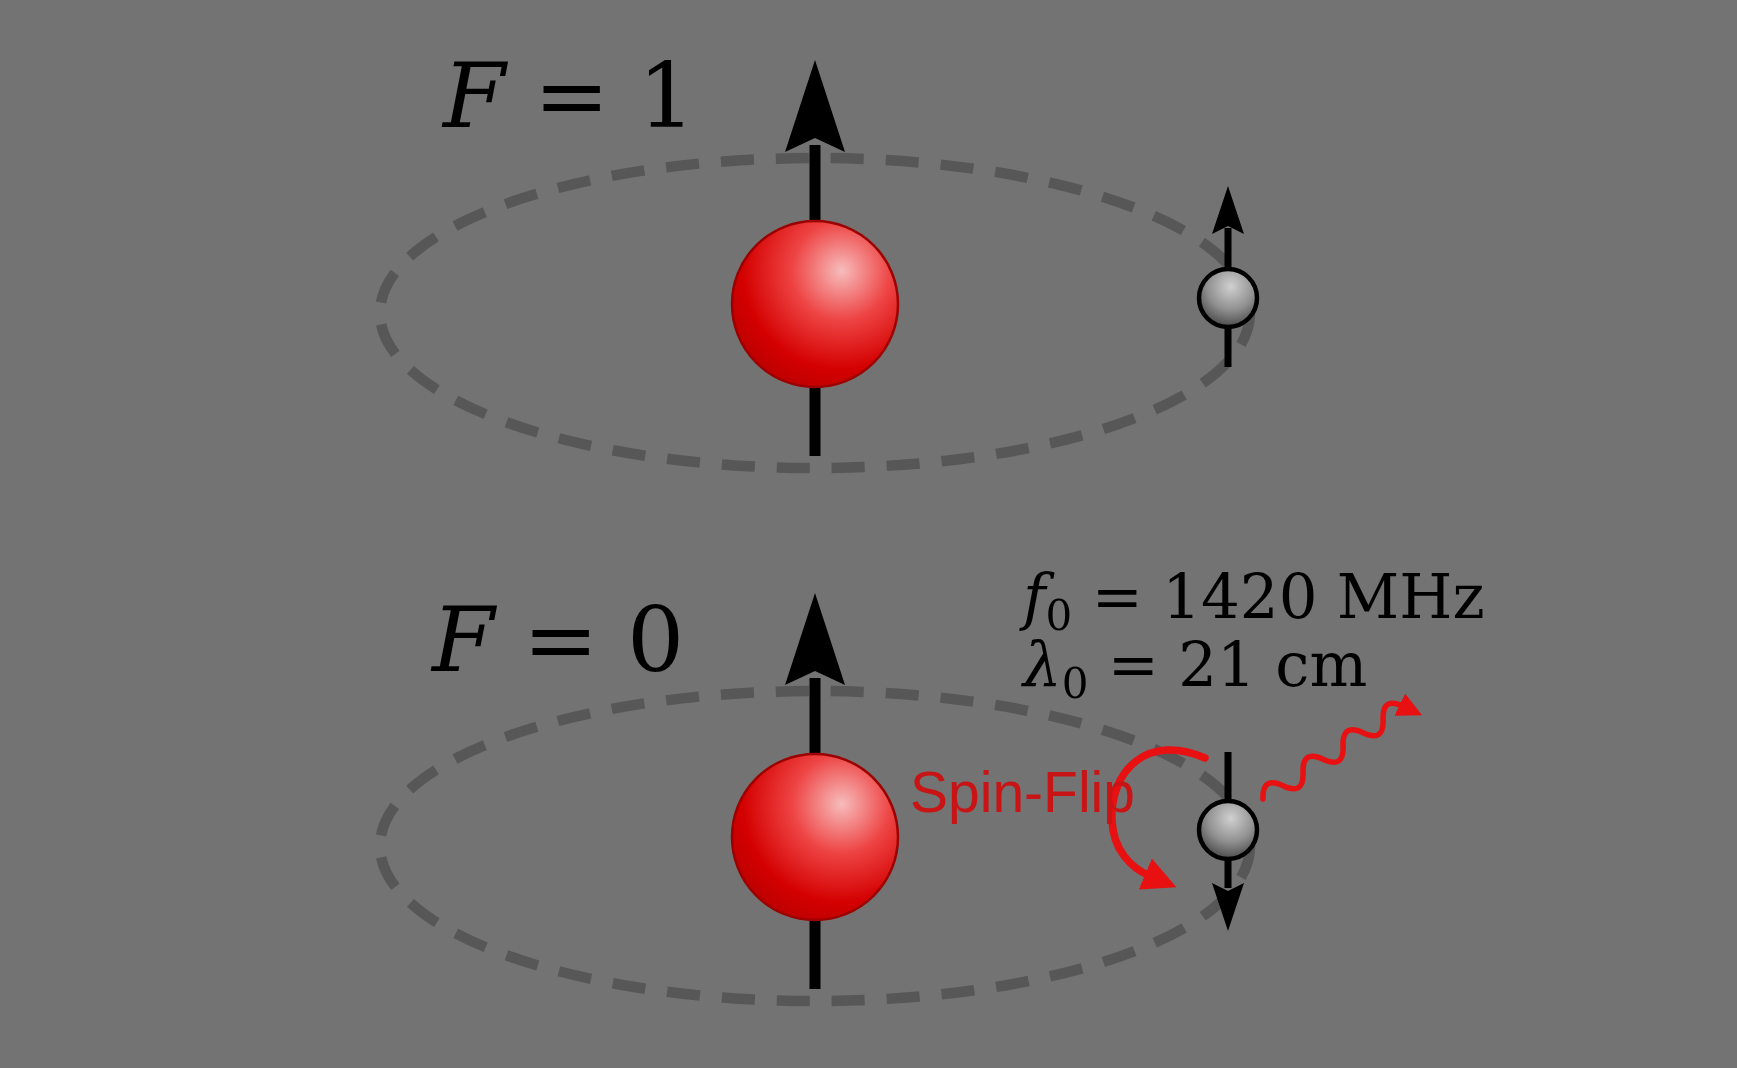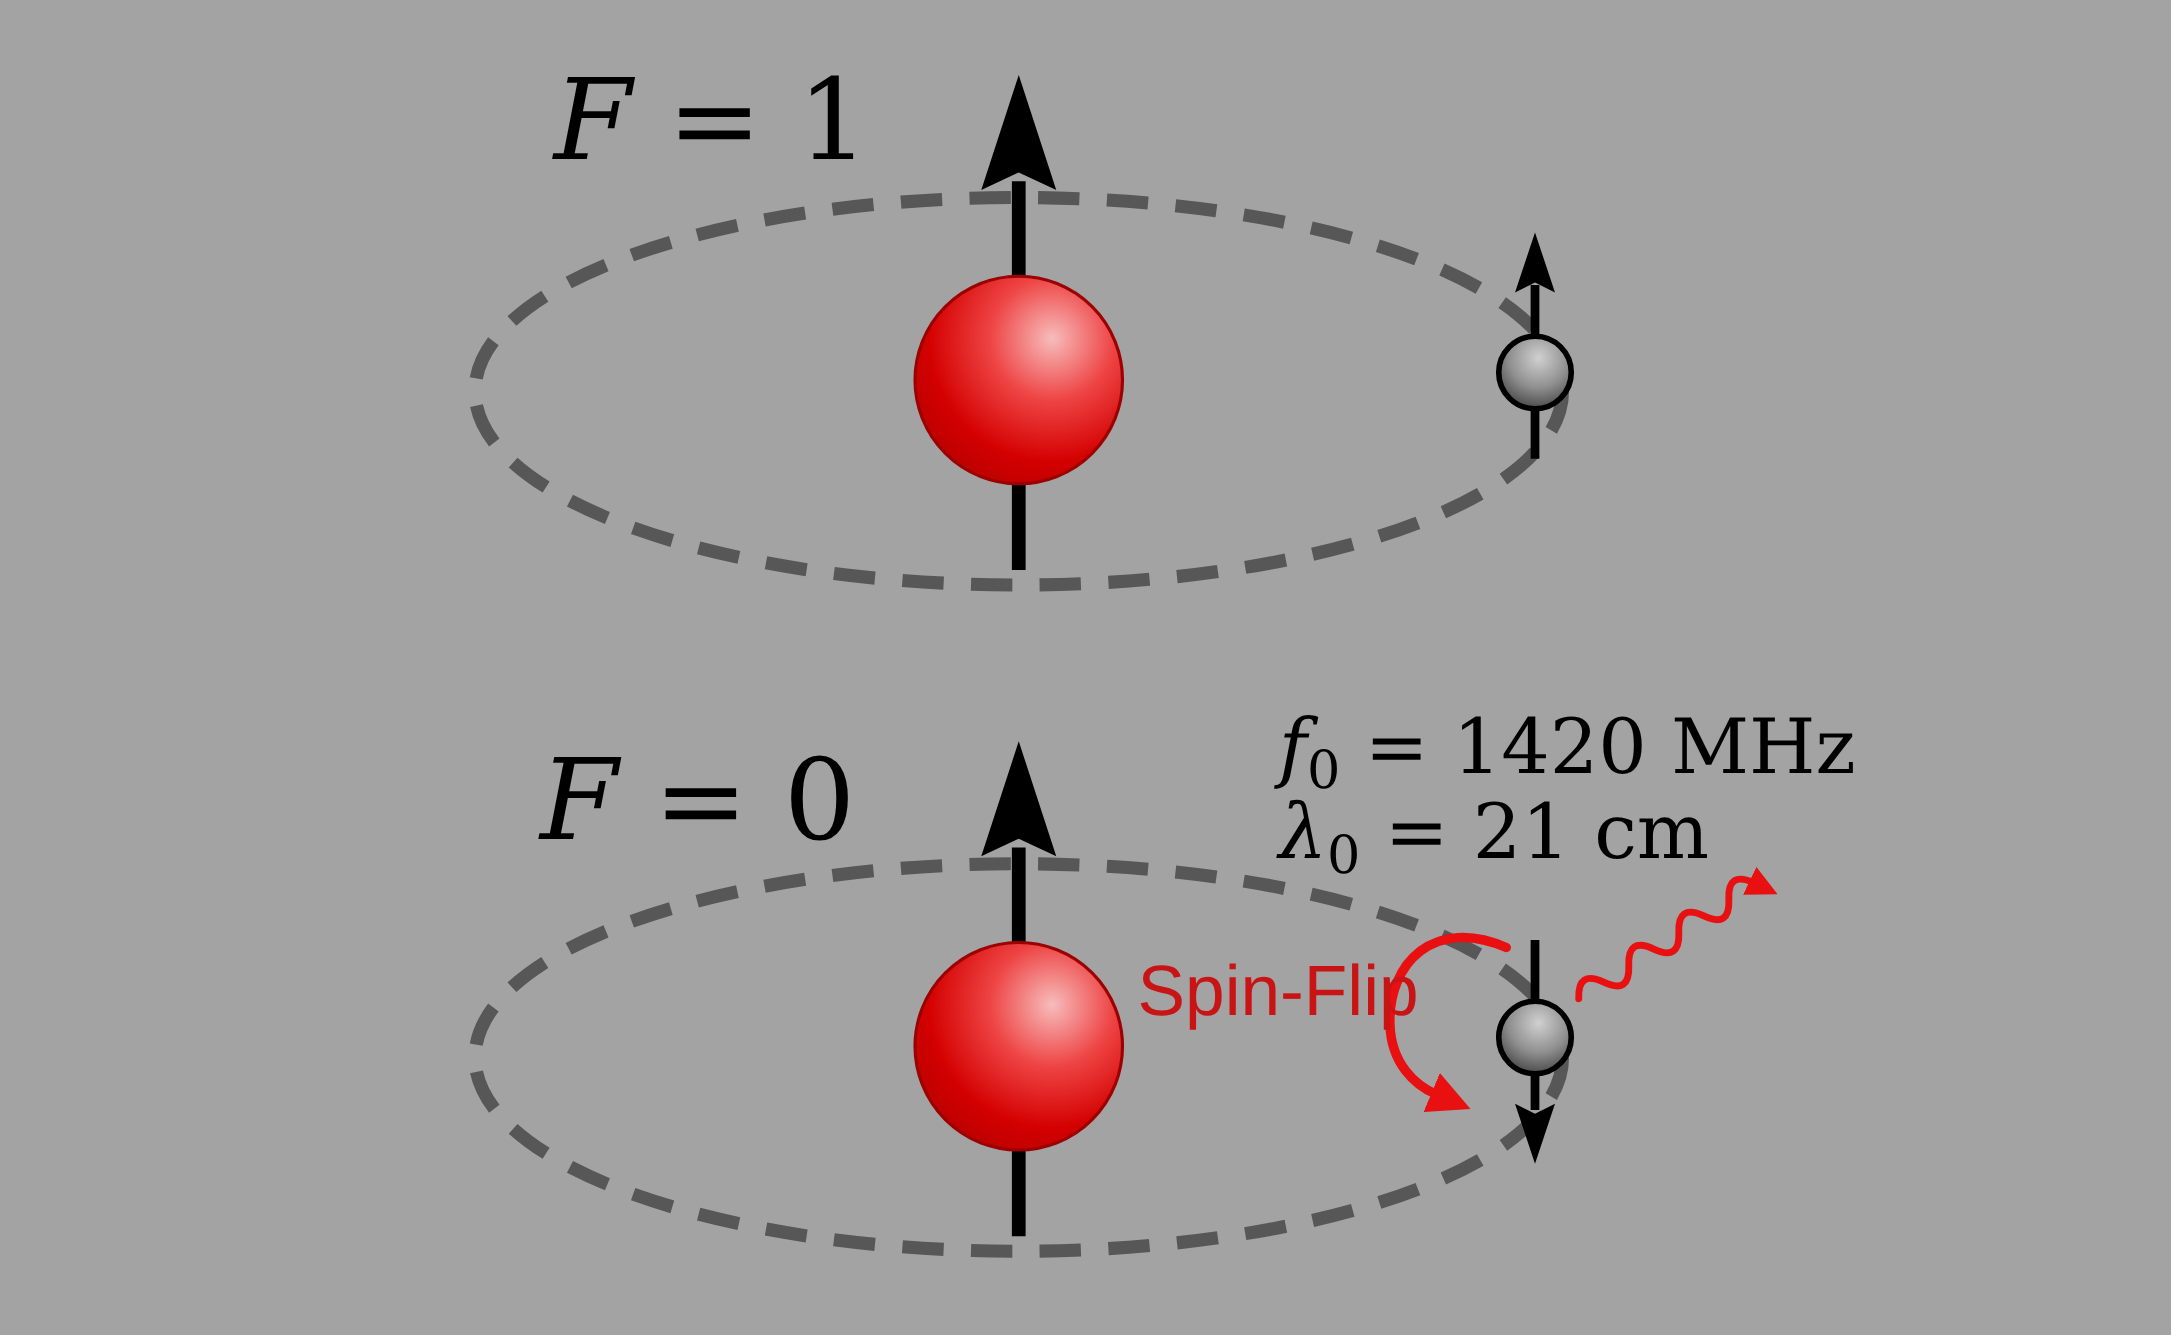--- a/index.html
+++ b/index.html
@@ -4,21 +4,21 @@
 <style>
   html, body {
     margin: 0;
     padding: 0;
     background: #ffffff;
   }
   .stage {
     position: relative;
     width: 1737px;
     height: 1068px;
-    background: #a3a3a3;
+    background: #737373;
     overflow: hidden;
   }
   svg { display: block; }
 
   .orbit {
     fill: none;
     stroke: var(--orbit_gray);
     stroke-width: 10.5;
     stroke-dasharray: 33 22;
   }

